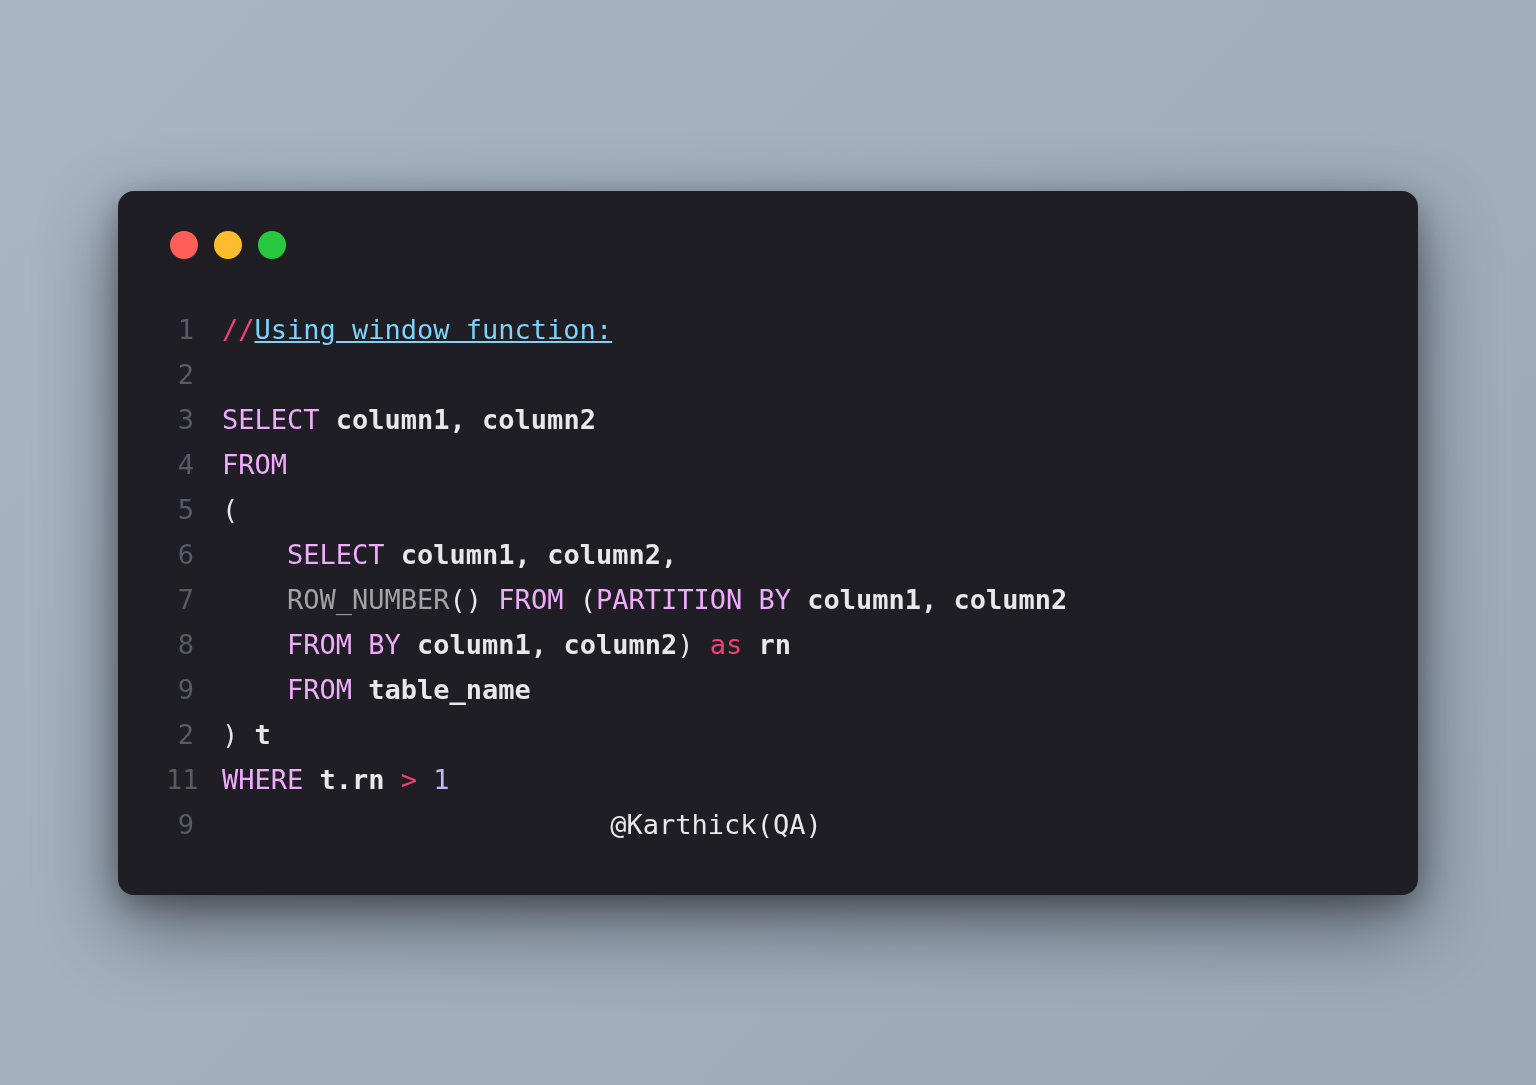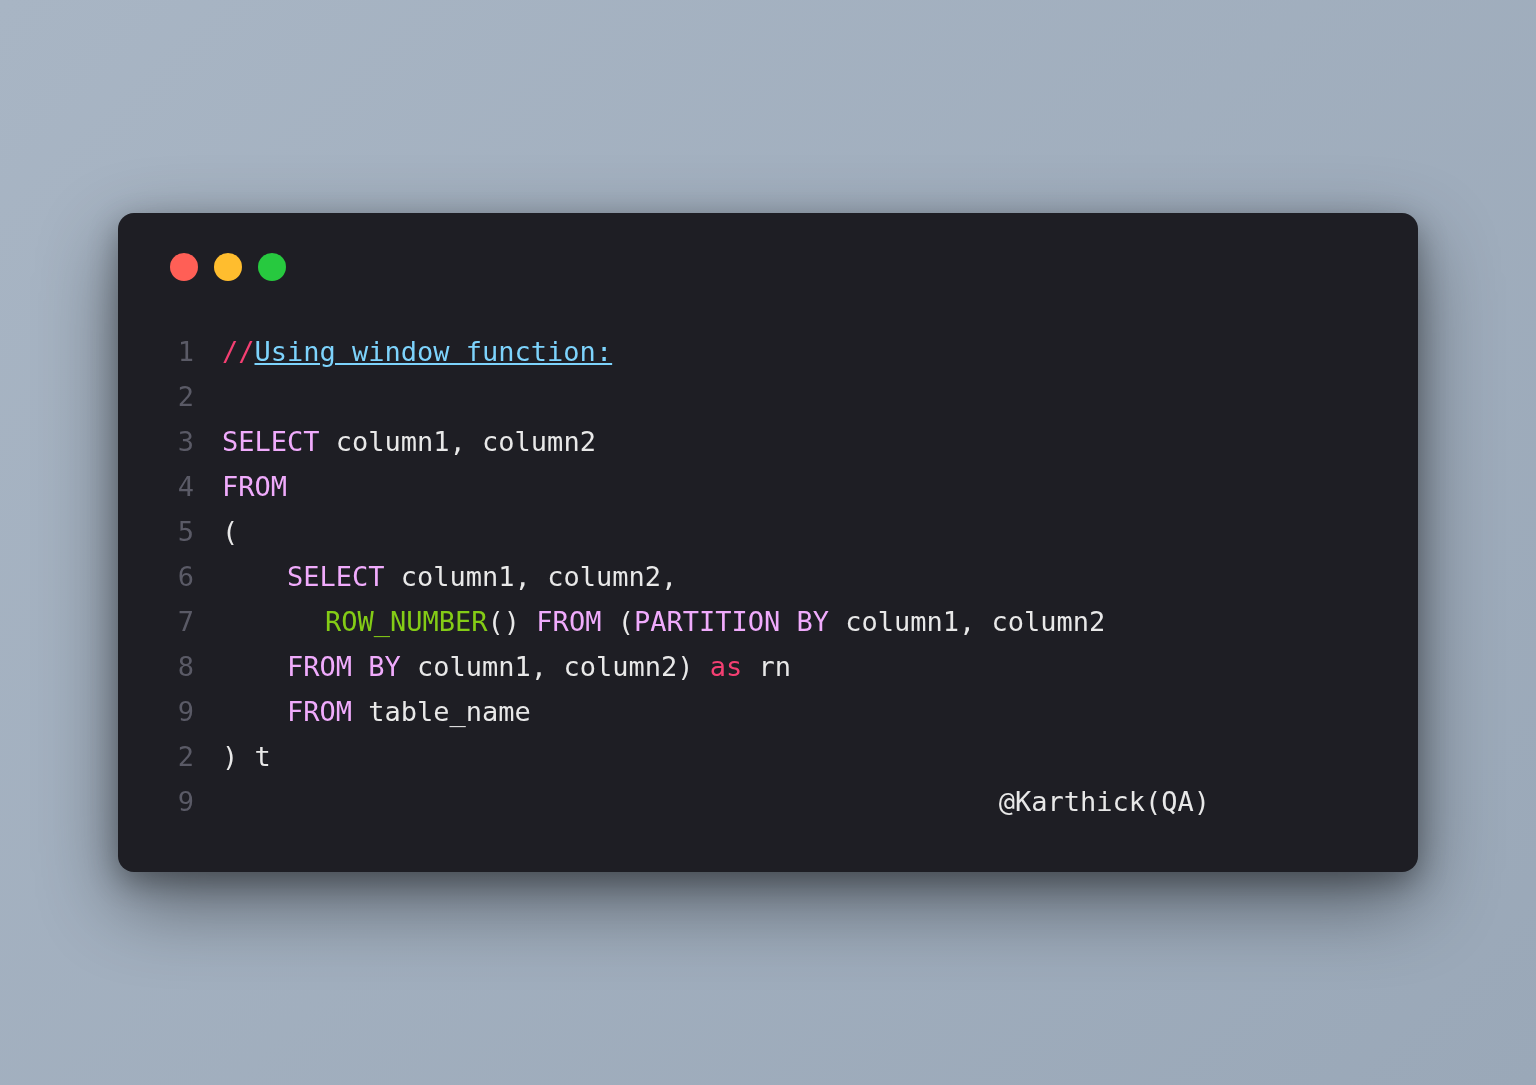--- a/index.html
+++ b/index.html
@@ -66,31 +66,31 @@
       flex-shrink: 0;
       user-select: none;
     }
     
     .line-content {
       white-space: pre;
       color: #e8e8e8;
       flex: 1;
     }
     .tok-keyword { color: #f0abfc; }
-    .tok-function { color: #84cc16; margin-left: 38px; }
+    .tok-function { color: #a3a3a3; }
     .tok-as { color: #f43f72; text-align: center; }
     .tok-paren { color: #e8e8e8; }
-    .tok-ident { color: #e8e8e8; font-weight: 400; }
+    .tok-ident { color: #e8e8e8; font-weight: 700; }
     .tok-op { color: #f43f72; }
     .tok-num { color: #c4b5fd; }
     .tok-slash { color: #f43f72; }
     
     .line-13 {
       display: flex;
-      justify-content: flex-end;
+      justify-content: center;
       padding-right: 160px;
     }
     
     .attribution {
       color: #e8e8e8;
       font-weight: 500;
     }
   </style>
 </head>
 <body>
@@ -147,20 +147,24 @@
     <div class="code-line">
       <span class="line-number">9</span>
       <span class="line-content"><span>    </span><span class="tok-keyword">FROM</span><span class="tok-ident"> table_name</span></span>
     </div>
 
     <div class="code-line">
       <span class="line-number">2</span>
       <span class="line-content"><span class="tok-paren">)</span><span class="tok-ident"> t</span></span>
     </div>
 
+    <div class="code-line">
+      <span class="line-number">11</span>
+      <span class="line-content"><span class="tok-keyword">WHERE</span><span class="tok-ident"> t.rn </span><span class="tok-op">&gt;</span><span> </span><span class="tok-num">1</span></span>
+    </div>
 
 
     <div class="code-line">
       <span class="line-number">9</span>
       <span class="line-content line-13"><span class="attribution">@Karthick(QA)</span></span>
     </div>
 
   </div>
 </div>
 

